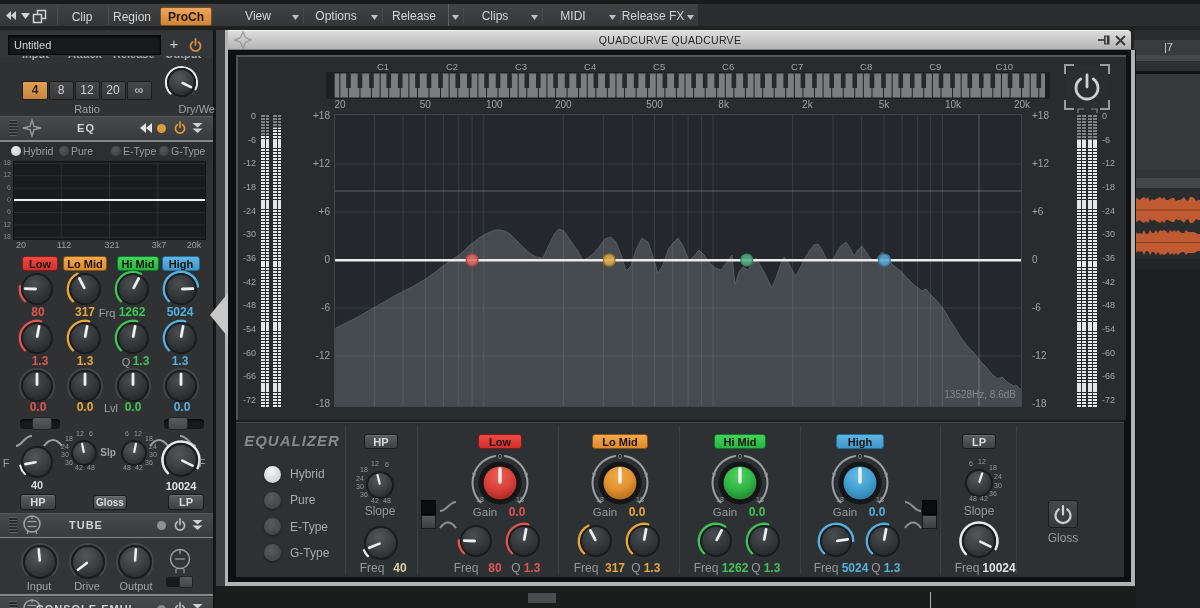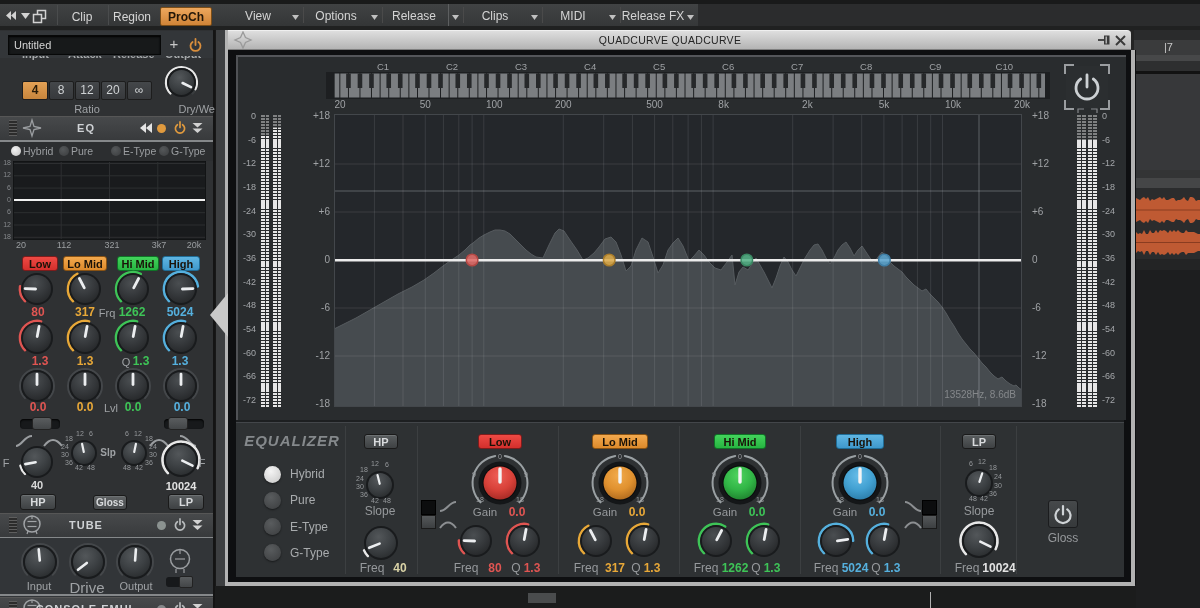--- a/index.html
+++ b/index.html
@@ -468,21 +468,21 @@
           <stop offset="55%" stop-color="#3d4144"></stop>
           <stop offset="100%" stop-color="#2a2d2f"></stop>
         </radialGradient>
       </defs>
       <path d="M16.3,41.7 A18.0,18.0 0 1 1 41.7,41.7" stroke="#44474a" stroke-width="2" fill="none" stroke-linecap="round"></path>
       <circle cx="29" cy="29" r="17" fill="#191b1d"></circle>
       <circle cx="29" cy="29" r="15" fill="url(#g20)"></circle>
       <line x1="29.1" y1="27.5" x2="29.9" y2="16.3" stroke="#eceef0" stroke-width="2.6" stroke-linecap="round"></line>
     </svg>
 <div style="position:absolute;left:14.0px;top:580px;width:50px;text-align:center;font-size:11px;color:#9fa2a5;font-weight:400;line-height:1.1;">Input</div>
-<div style="position:absolute;left:62.0px;top:580px;width:50px;text-align:center;font-size:15px;color:#9fa2a5;font-weight:400;line-height:1.1;">Drive</div>
+<div style="position:absolute;left:62.0px;top:580px;width:50px;text-align:center;font-size:11px;color:#9fa2a5;font-weight:400;line-height:1.1;">Drive</div>
 <div style="position:absolute;left:111.0px;top:580px;width:50px;text-align:center;font-size:11px;color:#9fa2a5;font-weight:400;line-height:1.1;">Output</div>
 <svg style="position:absolute;left:168px;top:548px" width="24" height="28" viewBox="0 0 24 28">
       <circle cx="12" cy="11" r="9.5" fill="none" stroke="#9a9da0" stroke-width="1.5"></circle>
       <line x1="7" y1="11" x2="17" y2="11" stroke="#9a9da0" stroke-width="1.2"></line>
       <line x1="12" y1="2" x2="12" y2="6" stroke="#9a9da0" stroke-width="1.2"></line>
       <line x1="8" y1="21" x2="8" y2="25" stroke="#9a9da0" stroke-width="1.2"></line>
       <line x1="16" y1="21" x2="16" y2="25" stroke="#9a9da0" stroke-width="1.2"></line>
     </svg>
 <div style="position:absolute;left:166px;top:577px;width:26px;height:10px;background:#17191b;border-radius:3px;"></div>
 <div style="position:absolute;left:179px;top:576px;width:14px;height:12px;background:linear-gradient(#5a5d5f,#434648);border:1px solid #222;border-radius:2px;"></div>

